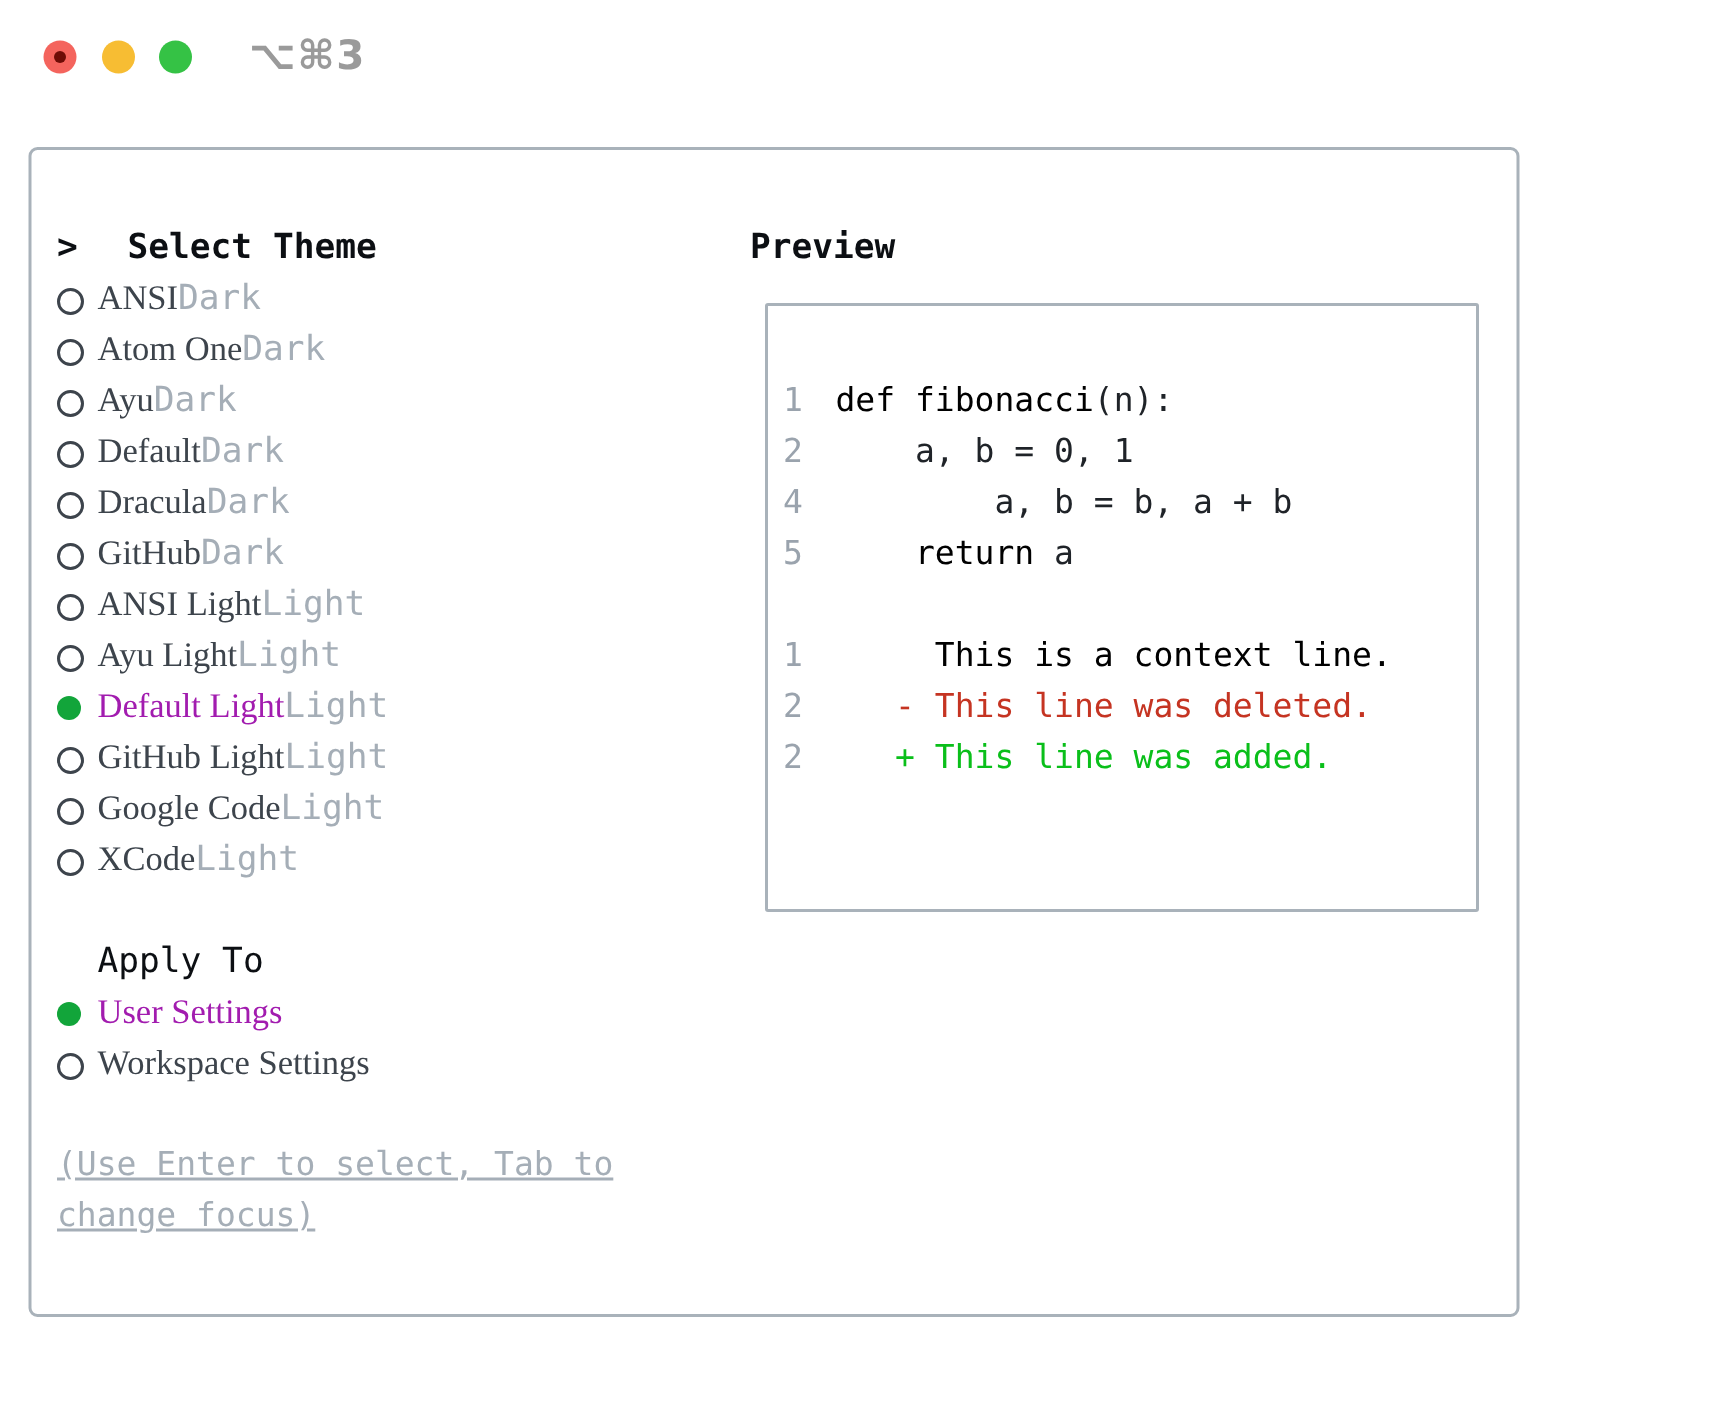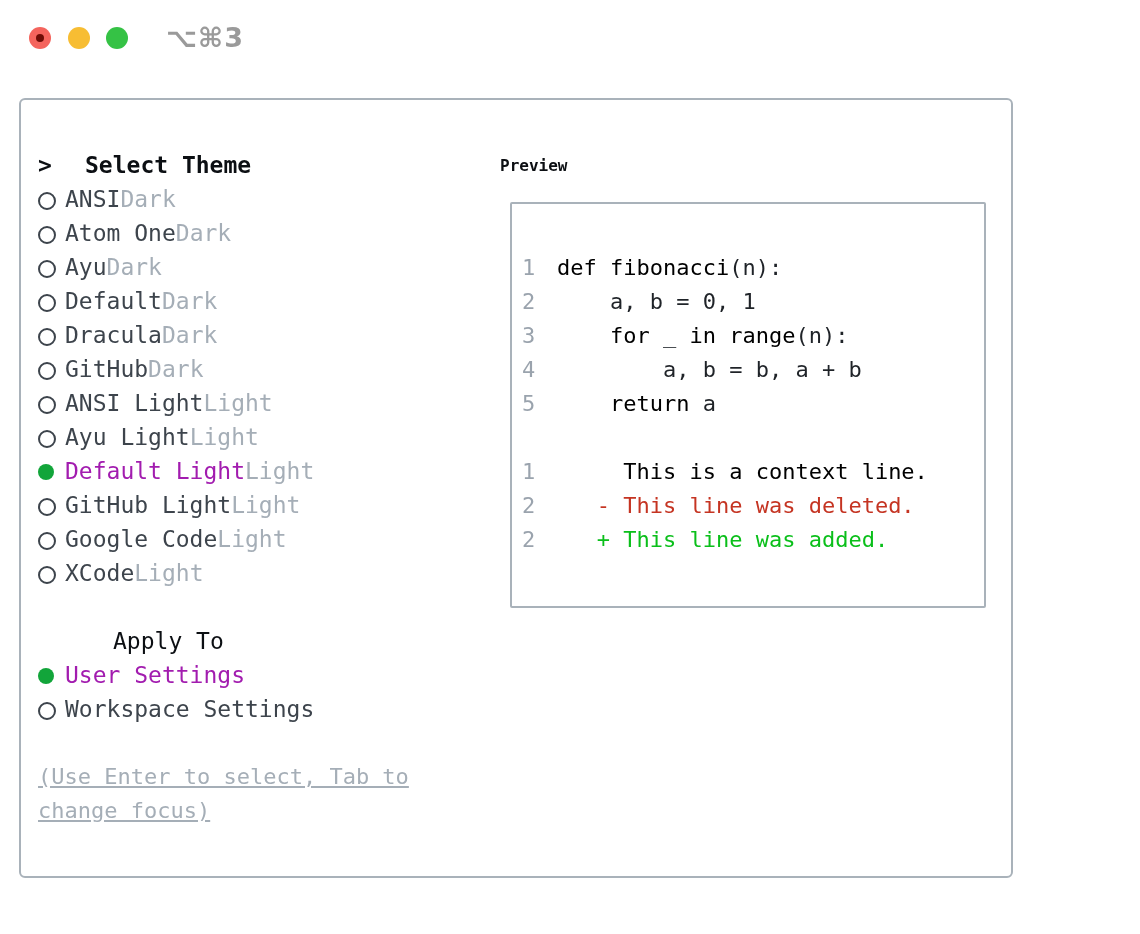--- a/index.html
+++ b/index.html
@@ -48,35 +48,35 @@
     width: 14px; height: 14px; border: 2px solid #3d444c; border-radius: 50%;
   }
   .bullet.radio-selected::after {
     content: ""; position: absolute; left: 0; top: 0;
     width: 16px; height: 16px; border-radius: 50%; background: #12a53a;
   }
   .prompt-glyph {
     flex: 0 0 auto; width: 27px; font-weight: bold; color: #0c0f13; font-size: 23px;
   }
   .hdr { font-weight: bold; color: #0c0f13; margin-left: 20px; }
-  .subhdr { font-weight: normal; color: #0c0f13; margin-left: 48px; }
-  .tname { color: #3d444c; }
+  .subhdr { font-weight: normal; color: #0c0f13; }
+  .tname { color: #3d444c; font-family: Liberation Serif, serif; }
   .tvariant { color: #a5aeb7; }
   .row.selected .tname { color: #a21caf; }
   .spacer { height: 34px; }
   .help {
     width: 400px; font-size: 22px; line-height: 34px; color: #a5aeb7;
     white-space: normal; word-wrap: break-word; text-decoration: underline;
   }
 
   
   .preview-title {
     position: absolute; left: 479px; top: 48px; height: 34px;
     display: flex; align-items: center;
-    font-size: 16px; font-weight: bold; color: #0c0f13;
+    font-size: 23px; font-weight: bold; color: #0c0f13;
   }
   .preview-box {
     position: absolute; left: 489px; top: 102px;
     width: 476px; height: 406px;
     border: 2px solid #a9b2ba; border-radius: 2px;
     background: #ffffff;
     padding: 47px 0 0 8px;
     overflow: hidden;
   }
   .code-line { height: 34px; line-height: 34px; font-size: 22px; white-space: pre; }
@@ -163,21 +163,20 @@
     </div>
 
     <div class="preview-title">Preview</div>
 
     <div class="preview-box">
 
       <div class="code-line"><span class="lnum">1</span><span class="tok kw">def </span><span class="tok fn">fibonacci</span><span class="tok pl">(n):</span></div>
 
       <div class="code-line"><span class="lnum">2</span><span class="tok pl">    a, b = 0, 1</span></div>
 
-      <div class="code-line"><span class="lnum">3</span><span class="tok pl">    </span><span class="tok kw">for</span><span class="tok pl"> _ </span><span class="tok kw">in</span><span class="tok pl"> </span><span class="tok kw">range</span><span class="tok pl">(n):</span></div>
 
       <div class="code-line"><span class="lnum">4</span><span class="tok pl">        a, b = b, a + b</span></div>
 
       <div class="code-line"><span class="lnum">5</span><span class="tok pl">    </span><span class="tok kw">return</span><span class="tok pl"> a</span></div>
 
       <div class="code-line"></div>
 
       <div class="code-line"><span class="lnum">1</span><span class="diff context">     This is a context line.</span></div>
 
       <div class="code-line"><span class="lnum">2</span><span class="diff deleted">   - This line was deleted.</span></div>

